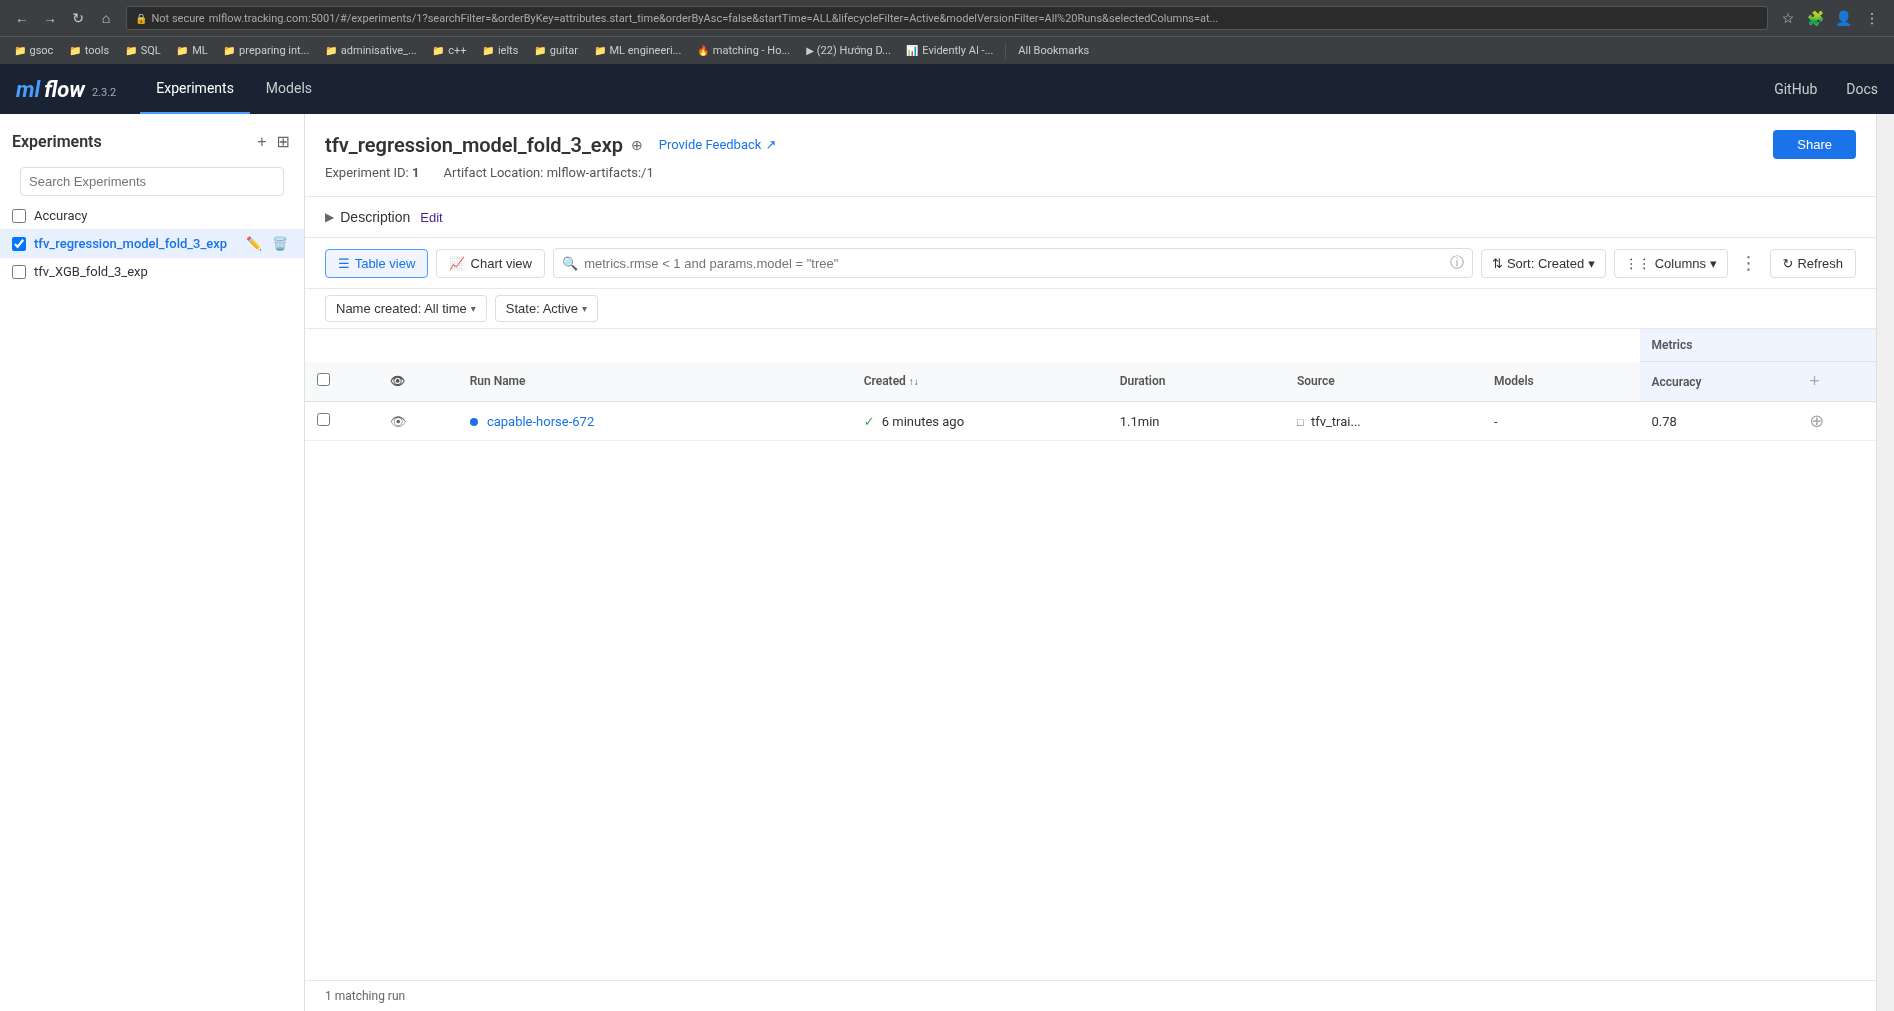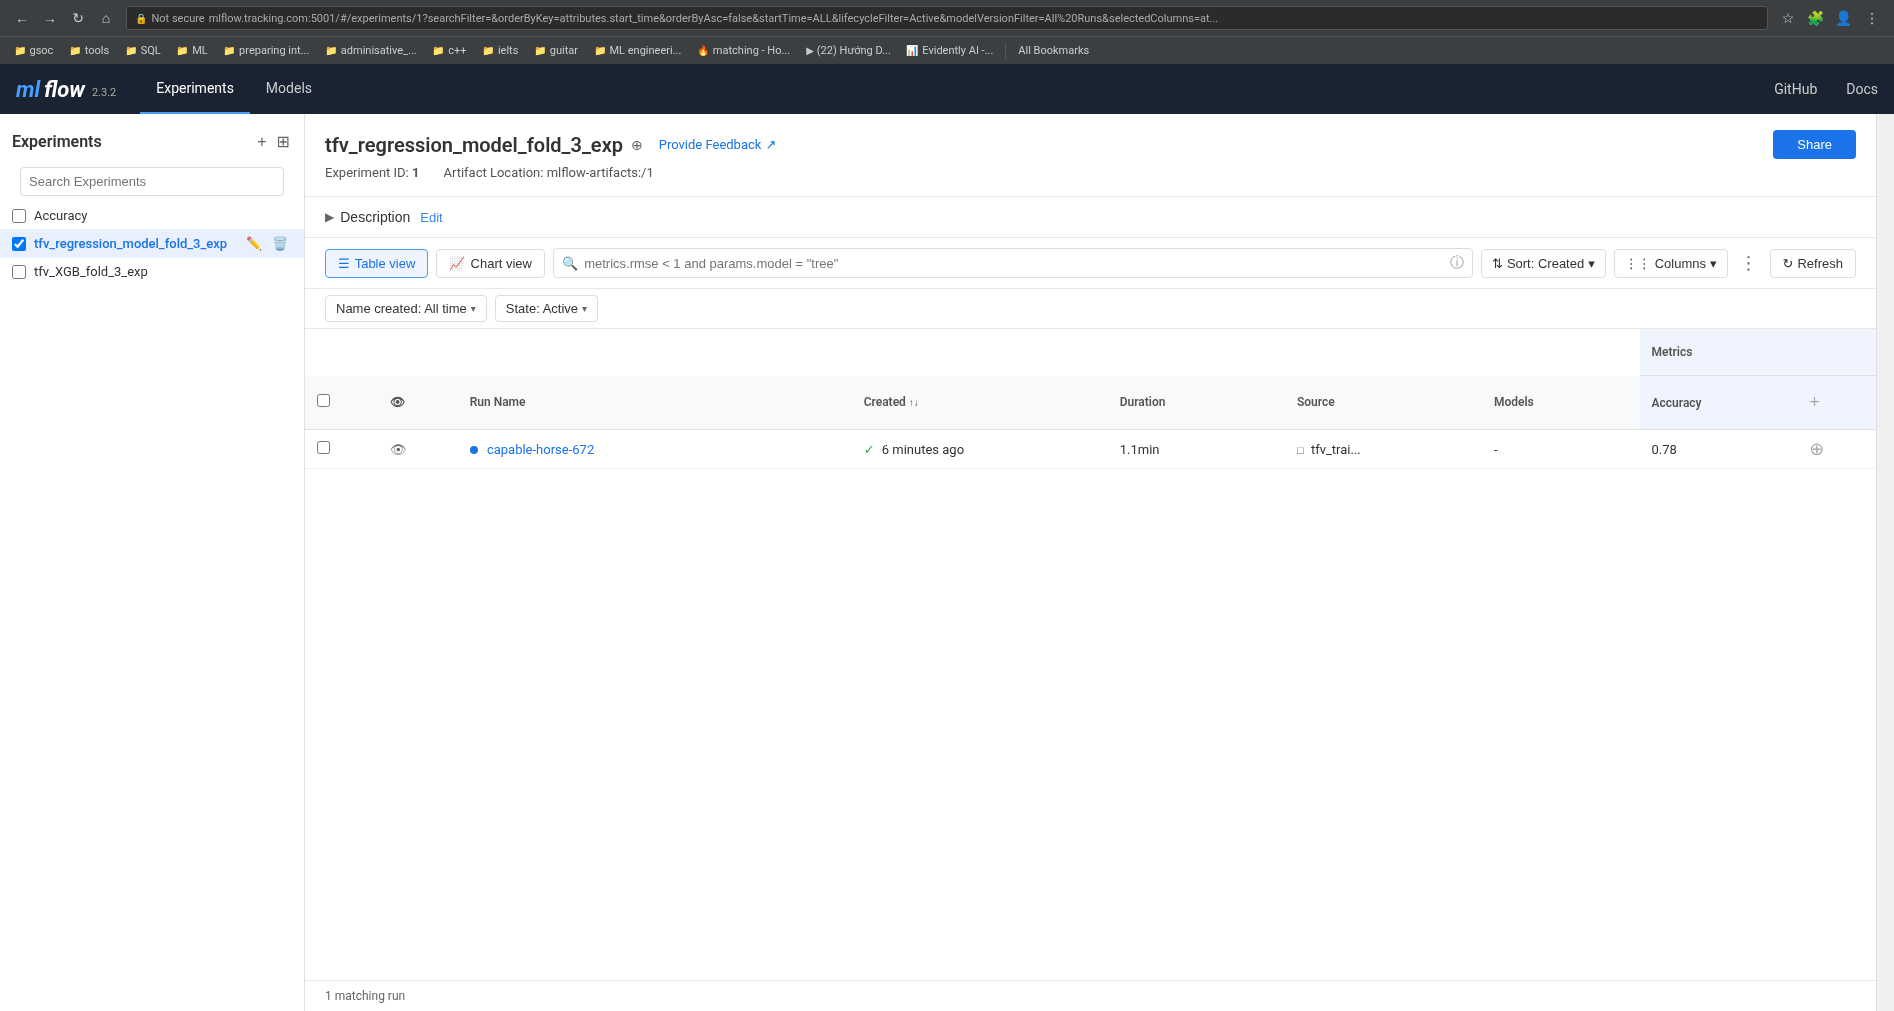--- a/index.html
+++ b/index.html
@@ -61,21 +61,21 @@
     .experiment-copy-btn { background: none; border: none; color: #666; cursor: pointer; font-size: 14px; }
     .experiment-feedback-link { display: flex; align-items: center; gap: 4px; color: #1a73e8; text-decoration: none; font-size: 13px; margin-left: 8px; }
     .experiment-meta { display: flex; gap: 24px; font-size: 13px; color: #555; margin-bottom: 8px; }
     .experiment-share-btn { margin-left: auto; background: #1a73e8; color: white; border: none; border-radius: 4px; padding: 7px 24px; font-size: 13px; cursor: pointer; }
 
     
     .description-section { padding: 8px 20px; border-bottom: 1px solid #e8e8e8; }
     .description-toggle { display: flex; align-items: center; gap: 6px; cursor: pointer; background: none; border: none; font-size: 14px; color: #333; padding: 4px 0; }
     .description-chevron { font-size: 12px; color: #666; }
     .description-label { font-weight: 500; }
-    .description-edit-link { color: #3b82f6; font-size: 13px; cursor: pointer; margin-left: 4px; }
+    .description-edit-link { color: #4c1d95; font-size: 13px; cursor: pointer; margin-left: 4px; }
 
     
     .runs-toolbar { padding: 10px 20px; display: flex; align-items: center; gap: 8px; border-bottom: 1px solid #e8e8e8; flex-wrap: wrap; }
     .view-toggle-btn { display: flex; align-items: center; gap: 5px; padding: 6px 12px; border: 1px solid #ddd; background: white; border-radius: 4px; cursor: pointer; font-size: 13px; color: #333; }
     .view-toggle-btn.active { background: #f0f4ff; border-color: #4a9eff; color: #1a73e8; }
     .search-container { flex: 1; display: flex; align-items: center; border: 1px solid #ddd; border-radius: 4px; padding: 5px 8px; gap: 6px; min-width: 200px; }
     .search-input { flex: 1; border: none; outline: none; font-size: 13px; color: #333; background: transparent; }
     .search-info-icon { color: #999; cursor: pointer; font-size: 14px; }
     .sort-btn { display: flex; align-items: center; gap: 4px; padding: 6px 10px; border: 1px solid #ddd; background: white; border-radius: 4px; cursor: pointer; font-size: 13px; color: #333; }
     .columns-btn { display: flex; align-items: center; gap: 4px; padding: 6px 10px; border: 1px solid #ddd; background: white; border-radius: 4px; cursor: pointer; font-size: 13px; color: #333; }
@@ -83,21 +83,21 @@
     .refresh-btn { display: flex; align-items: center; gap: 4px; padding: 6px 12px; border: 1px solid #ddd; background: white; border-radius: 4px; cursor: pointer; font-size: 13px; color: #333; }
 
     
     .filter-row { padding: 6px 20px; display: flex; align-items: center; gap: 8px; border-bottom: 1px solid #e8e8e8; }
     .filter-dropdown { display: flex; align-items: center; gap: 4px; padding: 5px 10px; border: 1px solid #ddd; background: white; border-radius: 4px; cursor: pointer; font-size: 13px; color: #333; }
     .filter-chevron { font-size: 10px; color: #666; }
 
     
     .runs-table { width: 100%; border-collapse: collapse; }
     .runs-table-header { background: #f8f9fa; }
-    .runs-table th { padding: 16px 12px; text-align: left; font-size: 12px; font-weight: 600; color: #555; border-bottom: 1px solid #e0e0e0; white-space: nowrap; }
+    .runs-table th { padding: 9px 12px; text-align: left; font-size: 12px; font-weight: 600; color: #555; border-bottom: 1px solid #e0e0e0; white-space: nowrap; }
     .runs-table td { padding: 8px 12px; border-bottom: 1px solid #f0f0f0; font-size: 13px; color: #333; }
     .col-checkbox { width: 30px; }
     .col-eye { width: 30px; }
     .col-run-name { width: 200px; }
     .col-created { width: 130px; }
     .col-duration { width: 90px; }
     .col-source { width: 100px; }
     .col-models { width: 80px; }
     .col-accuracy { width: 80px; }
     .col-add { width: 40px; }

